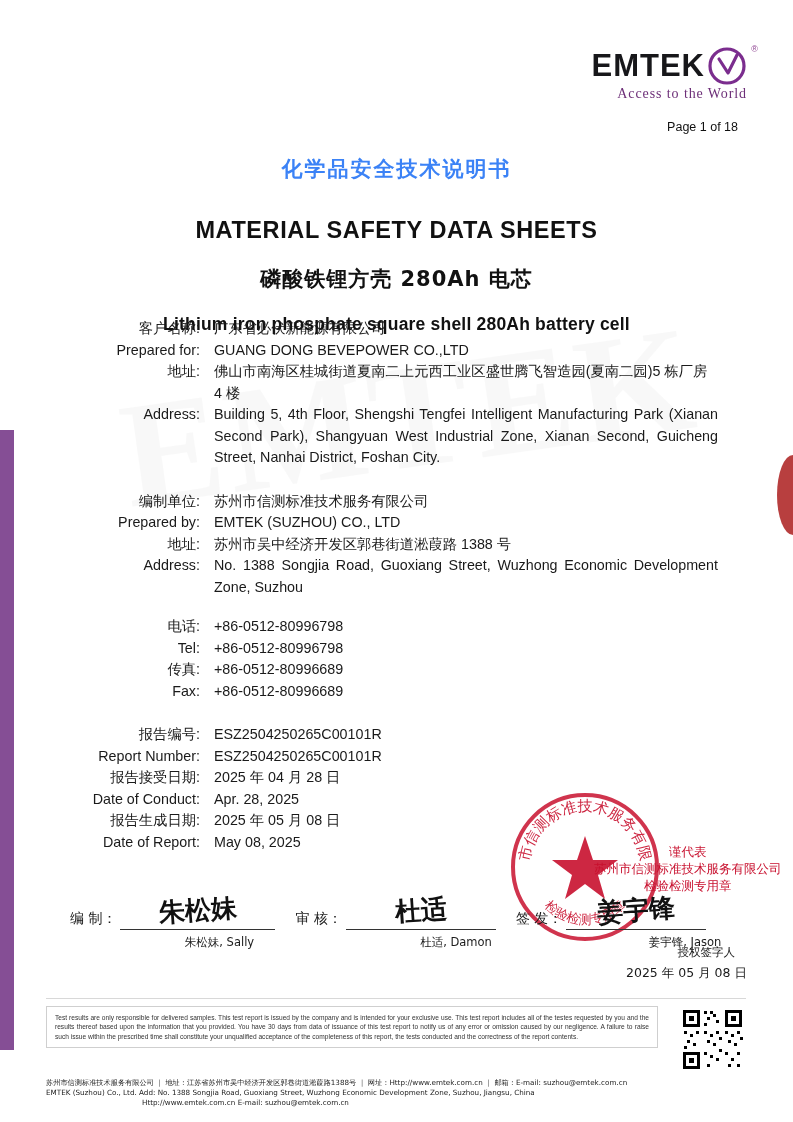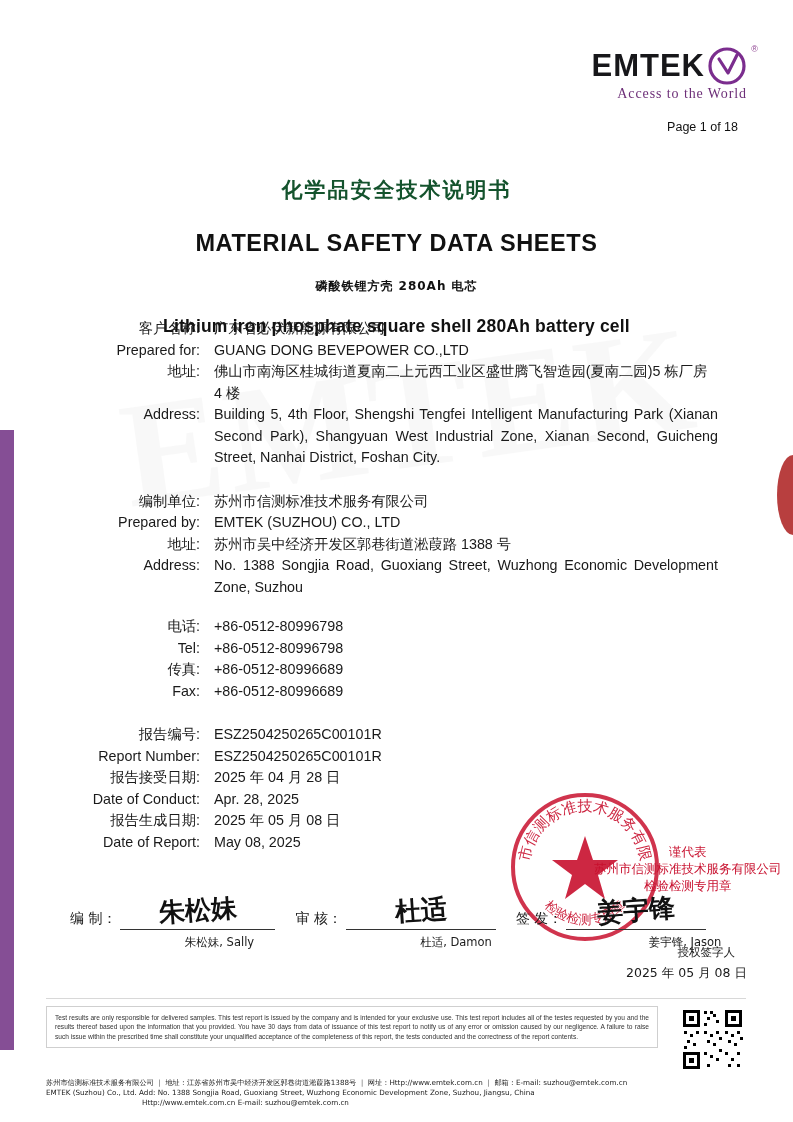--- a/index.html
+++ b/index.html
@@ -114,34 +114,33 @@
     position: absolute;
     left: 0;
     top: 155px;
     width: 793px;
     text-align: center;
   }
   .t-cn1 {
     font-size: 21px;
     font-weight: bold;
     letter-spacing: 2px;
-    color: #14532d;
+    color: #3b82f6;
     font-family: Liberation Mono, monospace;
-    margin-top: 21px;
   }
   .t-en1 {
-    margin-top: 26px;
+    margin-top: 34px;
     font-size: 23.5px;
     font-weight: bold;
     letter-spacing: .6px;
     color: #111;
   }
   .t-cn2 {
     margin-top: 21px;
-    font-size: 12px;
+    font-size: 21px;
     font-weight: bold;
     letter-spacing: 1px;
     color: #111;
     font-family: "DejaVu Sans", "Liberation Sans", sans-serif;
   }
   .t-en2 {
     margin-top: 21px;
     font-size: 17.5px;
     font-weight: bold;
     letter-spacing: .2px;

